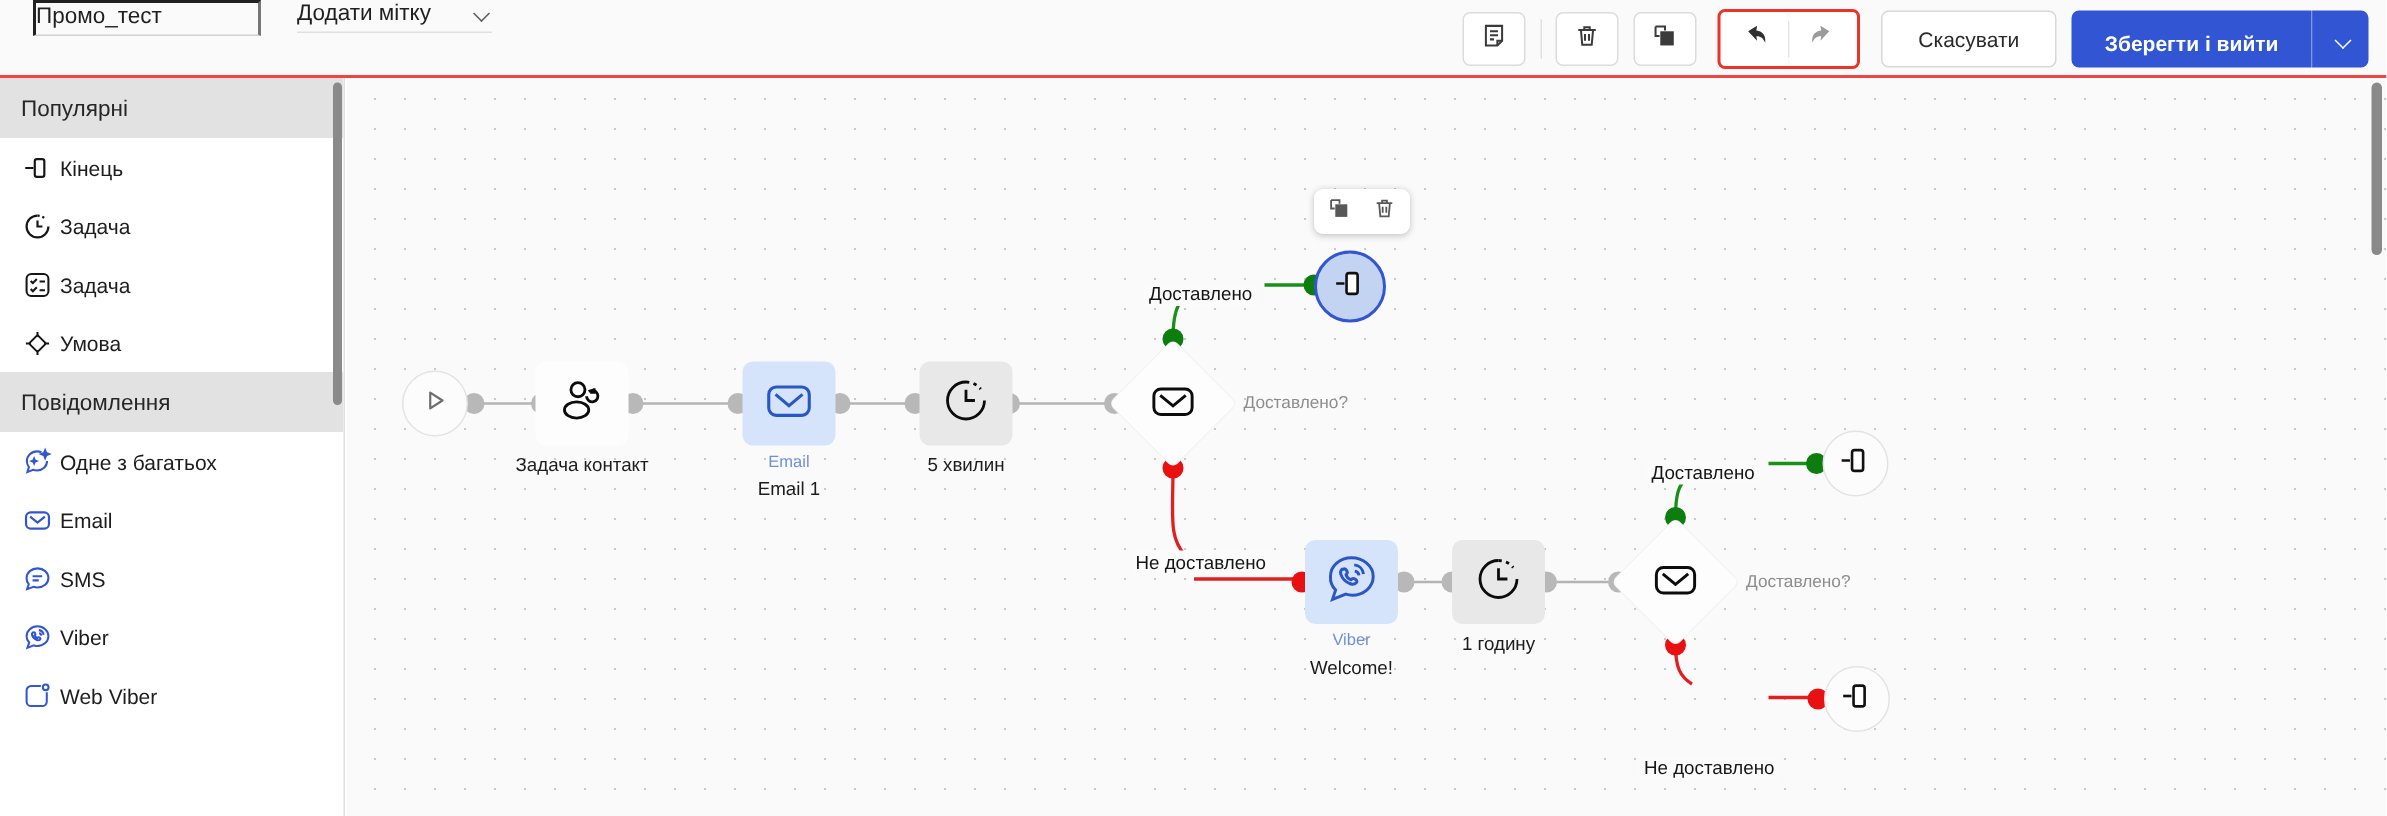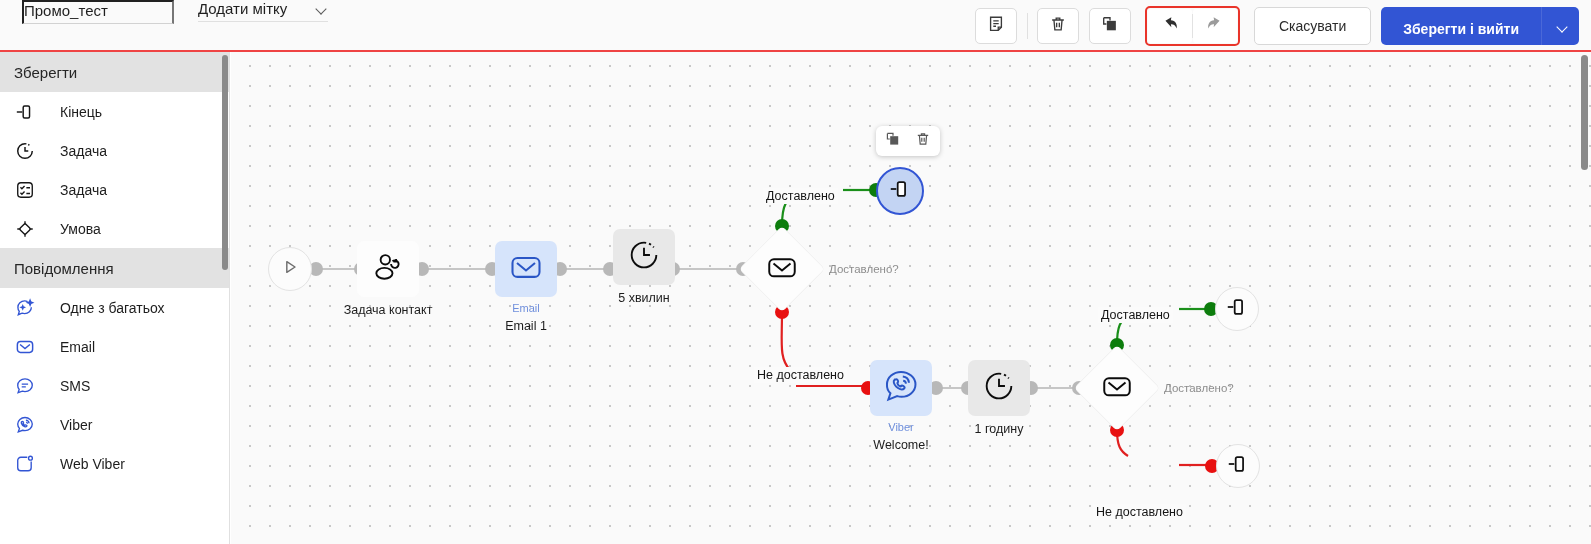--- a/index.html
+++ b/index.html
@@ -71,21 +71,21 @@
   .sidebar {
     position: absolute; left: 0; top: 52px; width: 230px; height: 492px;
     background: #fff; border-right: 1px solid #e0e0e0; overflow: hidden;
   }
   .sb-section {
     height: 40px; background: #e2e2e2; display: flex; align-items: center;
     padding-left: 14px; font-size: 15px; color: #262626;
   }
   .sb-item {
     height: 39px; display: flex; align-items: center; padding-left: 14px;
-    font-size: 14px; color: #1d1d1d; cursor: pointer; gap: 24px;
+    font-size: 14px; color: #1d1d1d; cursor: pointer; gap: 4px;
   }
   .sb-icon { width: 22px; height: 22px; display: flex; align-items: center; justify-content: center; flex-shrink: 0; }
   .sb-scroll {
     position: absolute; left: 222px; top: 3px; width: 6px; height: 215px;
     background: #8a8a8a; border-radius: 3px; cursor: pointer;
   }
 
   
   .canvas {
     position: absolute; left: 231px; top: 52px; width: 1360px; height: 492px;
@@ -202,21 +202,21 @@
         <button class="btn-save">Зберегти і вийти</button>
         <div class="btn-save-caret">
           <span class="chev"></span>
         </div>
       </div>
     </div>
   </div>
 
   <div class="sidebar">
 
-    <div class="sb-section">Зберегти</div>
+    <div class="sb-section">Популярні</div>
 
     <div class="sb-item">
       <span class="sb-icon">
         <svg width="20" height="20" viewBox="0 0 22 22" fill="none" stroke="#161616" stroke-width="1.6">
           <path d="M2 11h6"></path>
             <rect x="9" y="4.5" width="7" height="13" rx="1.6"></rect>
         </svg>
         </span>
       <span>Кінець</span>
     </div>
@@ -411,21 +411,21 @@
         <span>
           <svg width="36" height="36" viewBox="0 0 40 40" fill="none" stroke="#2a56c6" stroke-width="2.3">
             <rect x="5" y="10" width="30" height="21" rx="5.5"></rect>
               <path d="M10 15.5l10 8.4 10-8.4"></path>
           </svg></span>
       </div>
       <div class="node-sublabel" style="top:61px;">Email</div>
       <div class="node-label" style="top:78px;">Email 1</div>
     </div>
 
-    <div class="node" style="left:382px; top:177px;border-radius:23px;">
+    <div class="node" style="left:382px; top:189px;border-radius:23px;">
       <div class="node-box box-grey">
         <span>
           <svg width="34" height="34" viewBox="0 0 40 40" fill="none" stroke="#0c0c0c" stroke-width="2.2">
             <path d="M20 5.5a14.5 14.5 0 1 0 14.5 14.5"></path>
             <path d="M20 5.5a14.5 14.5 0 0 1 11.5 5.6" stroke-dasharray="2.6 3.4"></path>
             <path d="M20 11.5V20h7"></path>
           </svg></span>
       </div>
       <div class="node-label" style="top:62px;">5 хвилин</div>
     </div>

